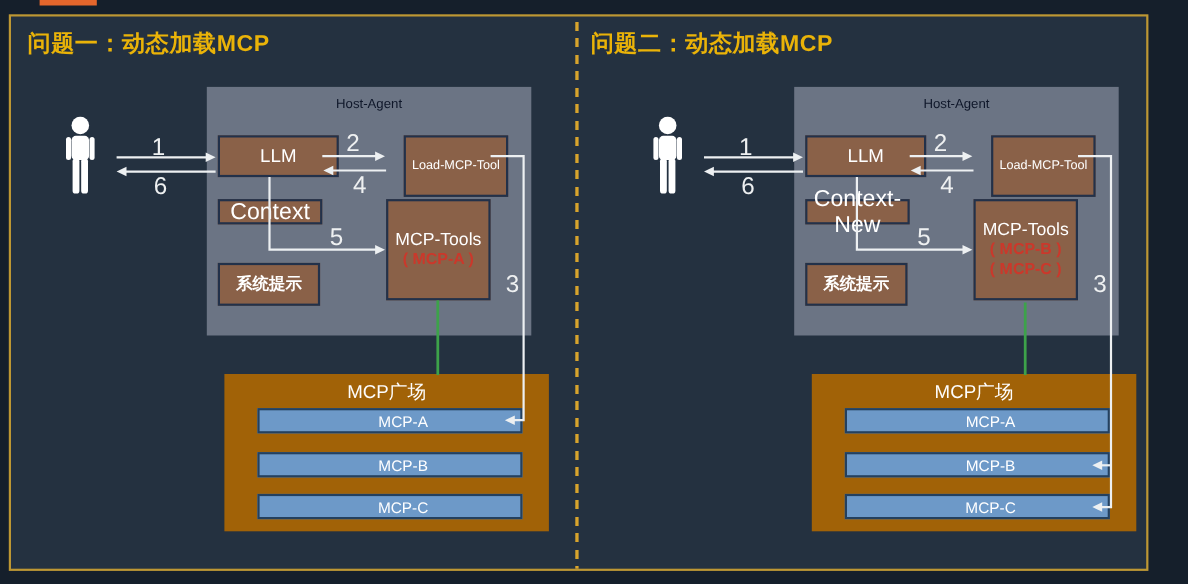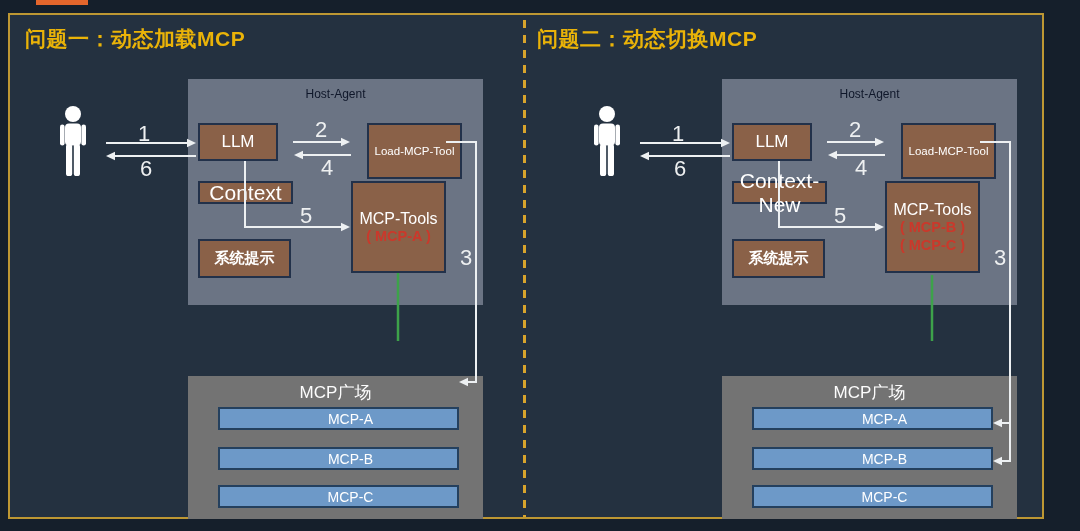--- a/index.html
+++ b/index.html
@@ -23,28 +23,28 @@
   #panel-1 .panel-title{left:25px;}
   #panel-2 .panel-title{left:3px;}
 
   .person{position:absolute;left:56px;top:106px;width:34px;height:72px;}
 
   .host-box{position:absolute;left:188px;top:79px;width:295px;height:226px;background:#6b7484;}
   .host-title{position:absolute;top:8px;left:0;width:100%;text-align:center;color:#0f172a;font-size:12px;}
 
   .box{position:absolute;background:#8a6148;border:2px solid #22314a;box-sizing:border-box;
     color:#fff;display:flex;align-items:center;justify-content:center;text-align:center;}
-  .llm-box{left:198px;top:123px;width:80px;height:38px;font-size:17px;}
+  .llm-box{left:198px;top:123px;width:110px;height:38px;font-size:17px;}
   .load-box{left:367px;top:123px;width:95px;height:56px;font-size:11.5px;}
   .context-box{left:198px;top:181px;width:95px;height:23px;font-size:21px;}
   .sys-box{left:198px;top:239px;width:93px;height:39px;font-size:15px;font-weight:bold;}
   .tools-box{left:351px;top:181px;width:95px;height:92px;flex-direction:column;font-size:16px;line-height:1.2;}
   .tools-loaded{color:#cb382b;font-size:14.5px;font-weight:bold;line-height:1.2;}
 
-  .plaza-box{position:absolute;left:188px;top:340px;width:295px;height:143px;background:#737373;margin-top:36px;}
+  .plaza-box{position:absolute;left:204px;top:340px;width:295px;height:143px;background:#a16207;}
   .plaza-title{text-align:center;margin-top:5px;color:#fdfdfd;font-size:17px;}
   .server-bar{position:absolute;left:30px;width:241px;height:23px;background:#6d99c8;
     border:2px solid #24405e;box-sizing:border-box;color:#fff;font-size:14px;
     display:flex;align-items:center;justify-content:center;padding-left:24px;}
   .bar-0{top:31px;} .bar-1{top:71px;} .bar-2{top:109px;}
 
   .flow-svg{position:absolute;left:0;top:0;width:546px;height:531px;pointer-events:none;}
   .flow-svg line,.flow-svg polyline{stroke:#edf0f2;stroke-width:2;fill:none;}
   .flow-svg .head{fill:#edf0f2;stroke:none;}
   .flow-svg .green{stroke:#3da24a;stroke-width:2.5;}
@@ -125,21 +125,21 @@
 
   <div class="step s1">1</div>
   <div class="step s2">2</div>
   <div class="step s3">3</div>
   <div class="step s4">4</div>
   <div class="step s5">5</div>
   <div class="step s6">6</div>
 </div>
 
 <div class="panel" id="panel-2">
-  <div class="panel-title">问题二：动态切换MCP</div>
+  <div class="panel-title">问题二：动态加载MCP</div>
 
   <svg class="person" viewBox="0 0 34 72">
     <g fill="#ffffff">
       <circle cx="17" cy="8" r="8"></circle>
       <rect x="9" y="17.5" width="16" height="22" rx="4"></rect>
       <rect x="4" y="18.5" width="4.6" height="21" rx="2.3"></rect>
       <rect x="25.4" y="18.5" width="4.6" height="21" rx="2.3"></rect>
       <rect x="10" y="38" width="6.2" height="32" rx="2.6"></rect>
       <rect x="17.8" y="38" width="6.2" height="32" rx="2.6"></rect>
     </g>

